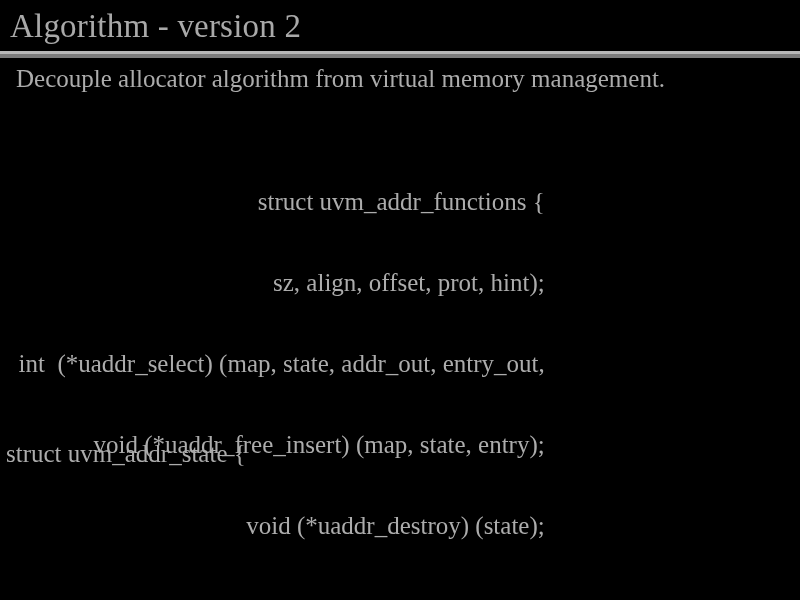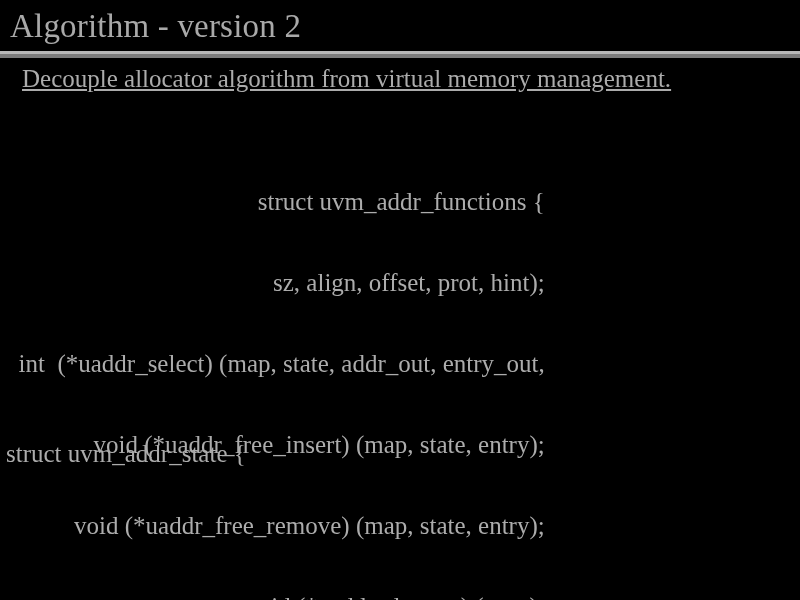--- a/index.html
+++ b/index.html
@@ -41,27 +41,26 @@
     height: 3px;
     background: #b8b8b8;
   }
   .title-rule .rule-dark {
     width: 100%;
     height: 4px;
     background: #7c7c7c;
   }
   .intro-line {
     position: absolute;
-    left: 22px;
+    left: 16px;
     top: 63px;
     font-size: 25px;
     line-height: 32px;
     color: #acacac;
     white-space: pre;
-    text-decoration: underline;
   }
   .code-block {
     position: absolute;
     left: 6px;
     font-size: 25px;
     line-height: 27px;
     color: #acacac;
     white-space: pre;
   }
   .code-block.block-one { top: 134px; }
@@ -84,21 +83,20 @@
     <div class="rule-dark"></div>
   </div>
 
   <div class="intro-line">Decouple allocator algorithm from virtual memory management.</div>
 
   <div class="code-block block-one">
     <div class="code-line">struct uvm_addr_functions {</div>
     <div class="code-line">          sz, align, offset, prot, hint);</div>
     <div class="code-line">  int  (*uaddr_select) (map, state, addr_out, entry_out,</div>
     <div class="code-line">  void (*uaddr_free_insert) (map, state, entry);</div>
-    <div class="code-line">  void (*uaddr_free_remove) (map, state, entry);</div>
     <div class="code-line">  void (*uaddr_destroy) (state);</div>
     
   </div>
 
   <div class="code-block block-two">
     <div class="code-line">struct uvm_addr_state {</div>
     
     
     
   </div>

